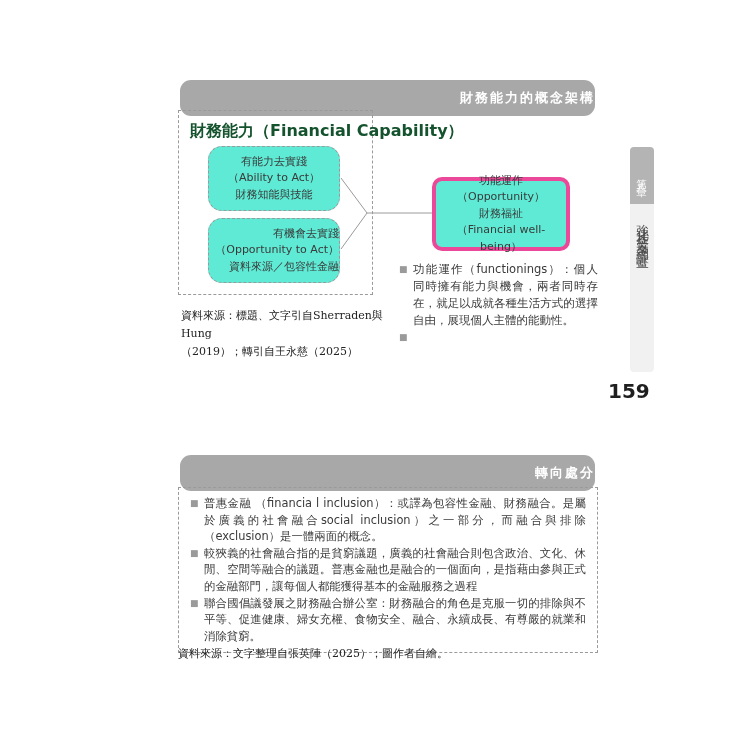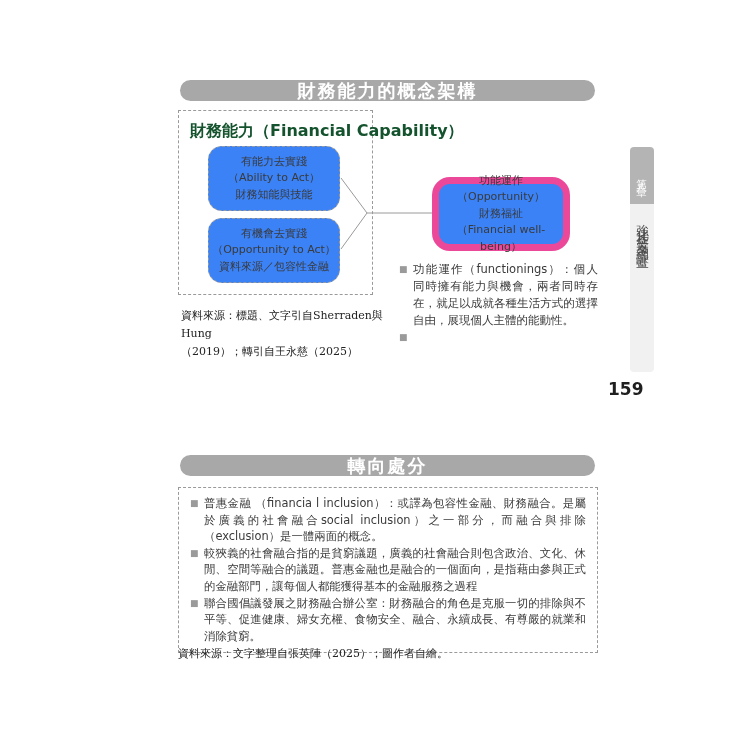--- a/index.html
+++ b/index.html
@@ -1,38 +1,38 @@
 <!DOCTYPE html>
 <html><head>
 <meta charset="utf-8">
 <style>
   html,body{margin:0;padding:0;background:#ffffff;}
   .page{position:relative;width:750px;height:750px;background:#ffffff;overflow:hidden;
         font-family:"DejaVu Sans","Liberation Sans",sans-serif;color:#333;}
 
   
-  .pill{position:absolute;left:180px;width:415px;height:21px;background:#a8a8a8;
-        border-radius:11px;color:#ffffff;font-size:18px;font-weight:bold;letter-spacing:2px;
-        display:flex;align-items:center;justify-content:center;}
+  .pill{position:absolute;left:180px;width:415px;height:36px;background:#a8a8a8;
+        border-radius:11px;color:#ffffff;font-size:13px;font-weight:bold;letter-spacing:2px;
+        display:flex;align-items:center;justify-content:flex-end;}
   .pill1{top:80px;}
   .pill2{top:455px;}
 
   
   .frame{position:absolute;left:178px;top:110px;width:195px;height:185px;
          border:1px dashed #9a9a9a;box-sizing:border-box;}
   .frame-title{position:absolute;left:190px;top:121px;font-size:16px;font-weight:bold;
                color:#14532d;white-space:nowrap;}
 
   .node{position:absolute;box-sizing:border-box;display:flex;flex-direction:column;
         align-items:center;justify-content:center;font-size:11px;line-height:1.5;
-        color:#3a3a3a;text-align:center;background:#3b82f6;}
+        color:#3a3a3a;text-align:center;background:#5eead4;}
   .node-dashed{border:1px dashed #9a9a9a;border-radius:14px;}
-  .node-solid{border:7px solid #ec4899;border-radius:18px;}
+  .node-solid{border:4px solid #ec4899;border-radius:10px;}
   .node-ability{left:208px;top:146px;width:132px;height:65px;}
-  .node-opportunity{left:208px;top:218px;width:132px;height:65px;}
+  .node-opportunity{left:208px;top:218px;width:132px;height:65px;align-items:flex-end;}
   .node-functionings{left:432px;top:177px;width:138px;height:74px;}
 
   .connector{position:absolute;left:340px;top:170px;width:95px;height:120px;}
 
   
   .notes{position:absolute;left:399px;top:261px;width:199px;font-size:11.5px;
          line-height:17px;color:#3a3a3a;text-align:justify;}
   .bullet{position:relative;padding-left:14px;}
   .bullet .sq{position:absolute;left:0;top:0;font-size:9px;color:#9a9a9a;}
 
@@ -45,21 +45,21 @@
   
   .tab-dark{position:absolute;left:630px;top:147px;width:24px;height:57px;
             background:#b4b4b4;border-radius:4px 4px 0 0;display:flex;align-items:center;
             justify-content:center;}
   .tab-dark span{writing-mode:vertical-rl;color:#ffffff;font-size:10.5px;letter-spacing:4px;}
   .tab-light{position:absolute;left:630px;top:204px;width:24px;height:168px;
              background:#f1f1f1;border-radius:0 0 4px 4px;display:flex;justify-content:center;}
   .tab-light span{writing-mode:vertical-rl;color:#4a4a4a;font-size:12.5px;
                   letter-spacing:4px;padding-top:10px;}
 
-  .pagenum{position:absolute;left:608px;top:379px;font-size:17px;font-weight:bold;color:#1f1f1f;}
+  .pagenum{position:absolute;left:608px;top:379px;font-size:20px;font-weight:bold;color:#1f1f1f;}
 
   
   .kwbox{position:absolute;left:178px;top:487px;width:420px;border:1px dashed #9a9a9a;
          box-sizing:border-box;padding:7px 11px 8px 11px;font-size:11.4px;line-height:16.6px;
          color:#3a3a3a;text-align:justify;}
 </style>
 </head>
 <body>
 
 <div class="page">

